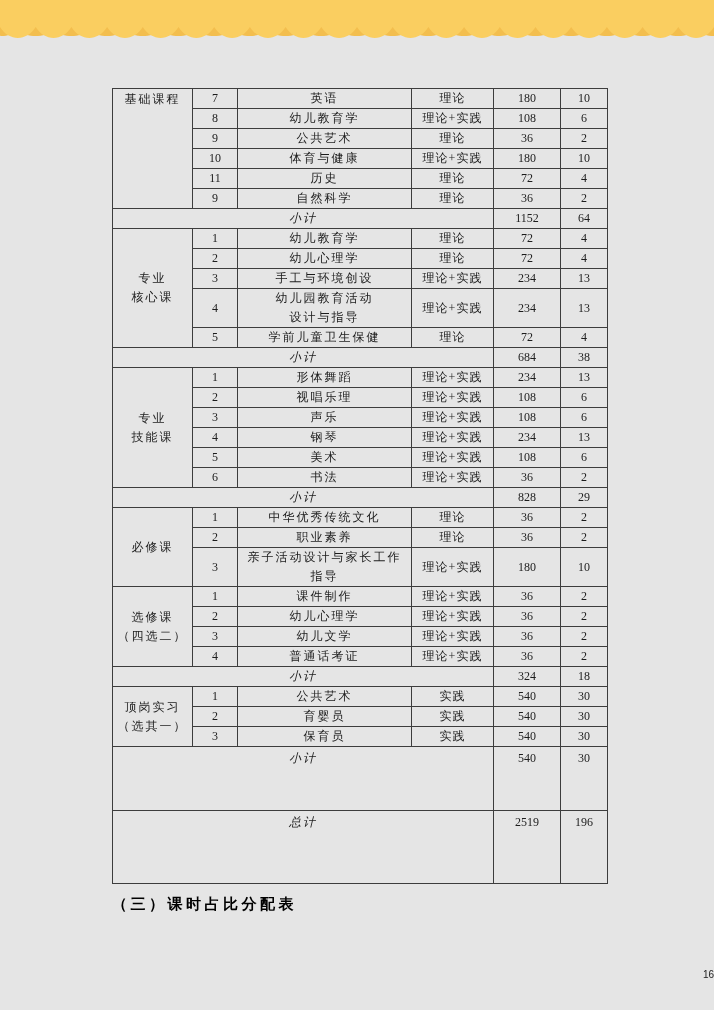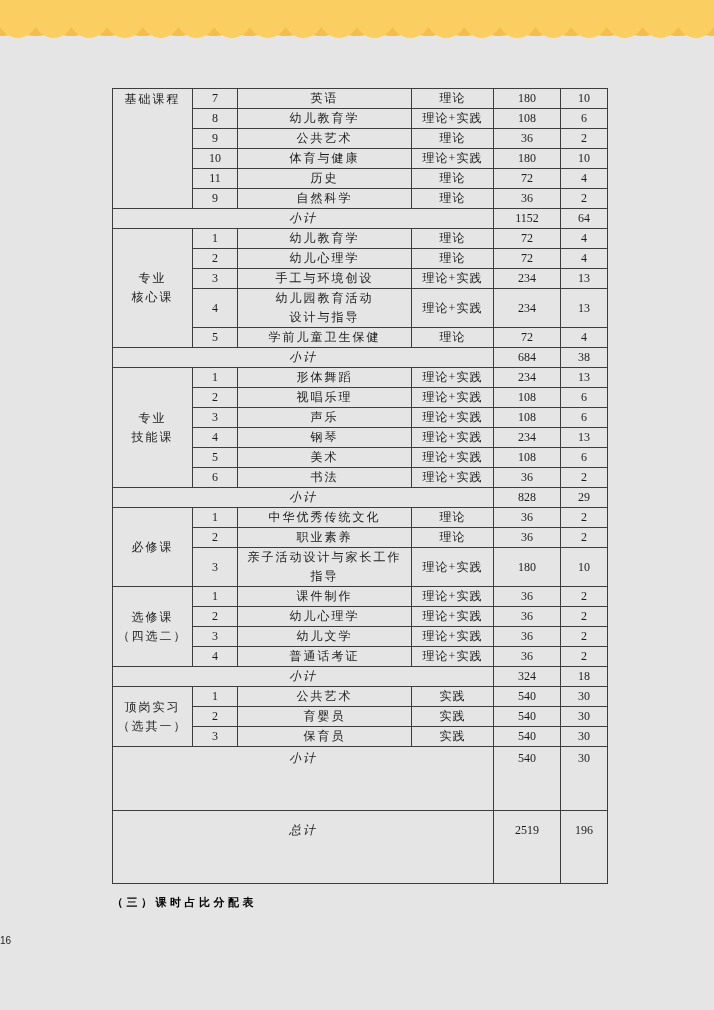--- a/index.html
+++ b/index.html
@@ -41,32 +41,32 @@
   td.cat {
     white-space: pre-line;
     letter-spacing: 2px;
     line-height: 17px;
   }
   td.cat.top { vertical-align: top; padding-top: 1px; }
   td.course { white-space: pre-line; letter-spacing: 2px; }
   td.typ { letter-spacing: 1px; }
   td.subtotal-label, td.total-label { letter-spacing: 2px; font-style: italic; }
   tr.row-subtotal-tall td { height: 64px; vertical-align: top; padding-top: 2px; }
-  tr.row-total td { height: 73px; vertical-align: top; padding-top: 10px; }
+  tr.row-total td { height: 73px; vertical-align: top; padding-top: 2px; }
 
   .section-heading {
     position: absolute; left: 112px; top: 895px;
-    font-size: 11px; font-weight: bold;
+    font-size: 15px; font-weight: bold;
     letter-spacing: 3.5px;
     color: #000;
     font-family: "Liberation Serif", "DejaVu Serif", serif;
   }
   .page-number {
-    position: absolute; top: 935px; left: 0; width: 714px;
-    text-align: left;
+    position: absolute; top: 969px; left: 0; width: 714px;
+    text-align: right;
     font-size: 10px;
     color: #222;
     font-family: "Liberation Sans", "DejaVu Sans", sans-serif;
   }
 </style>
 </head>
 <body>
 
 <div class="page">
 

